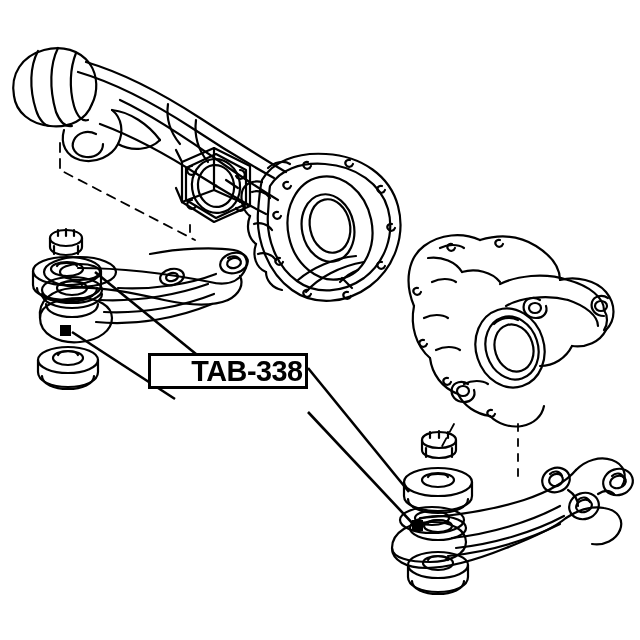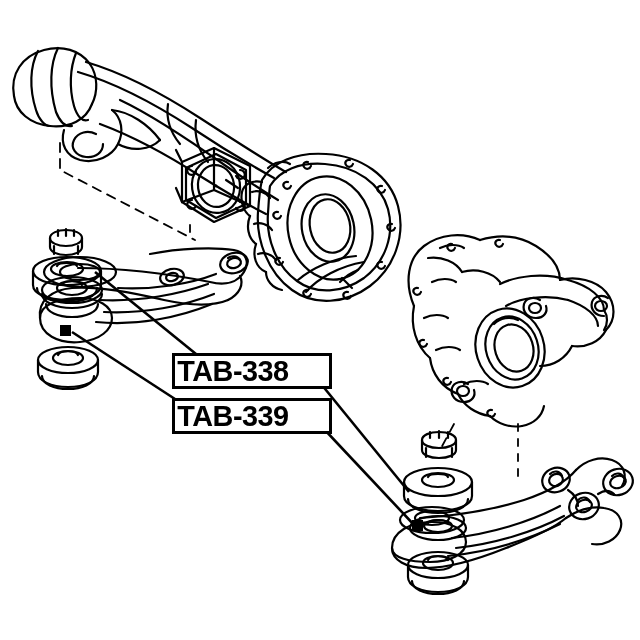--- a/index.html
+++ b/index.html
@@ -22,23 +22,22 @@
     width: 640px;
     height: 640px;
   }
   .part-label-box {
     position: absolute;
     box-sizing: border-box;
     background: #ffffff;
     border: 3px solid #000000;
     display: flex;
     align-items: center;
-    justify-content: flex-start;
+    justify-content: flex-end;
     z-index: 40;
-    margin-left: 24px;
   }
   .part-label-text {
     font-family: "Liberation Sans", sans-serif;
     font-weight: bold;
     font-size: 30px;
     line-height: 1;
     letter-spacing: -0.5px;
     color: #000000;
     transform: scaleX(0.96);
     white-space: nowrap;
@@ -350,17 +349,14 @@
         <path d="M308 412 L416 527"></path>
       </g>
 
     </g>
   </svg>
 
   <div class="part-label-box" id="label-tab338">
     <span class="part-label-text">TAB-338</span>
   </div>
 
-  <div class="part-label-box" id="label-tab339">
-    <span class="part-label-text">TAB-339</span>
-  </div>
 
 </div>
 
 </body></html>

